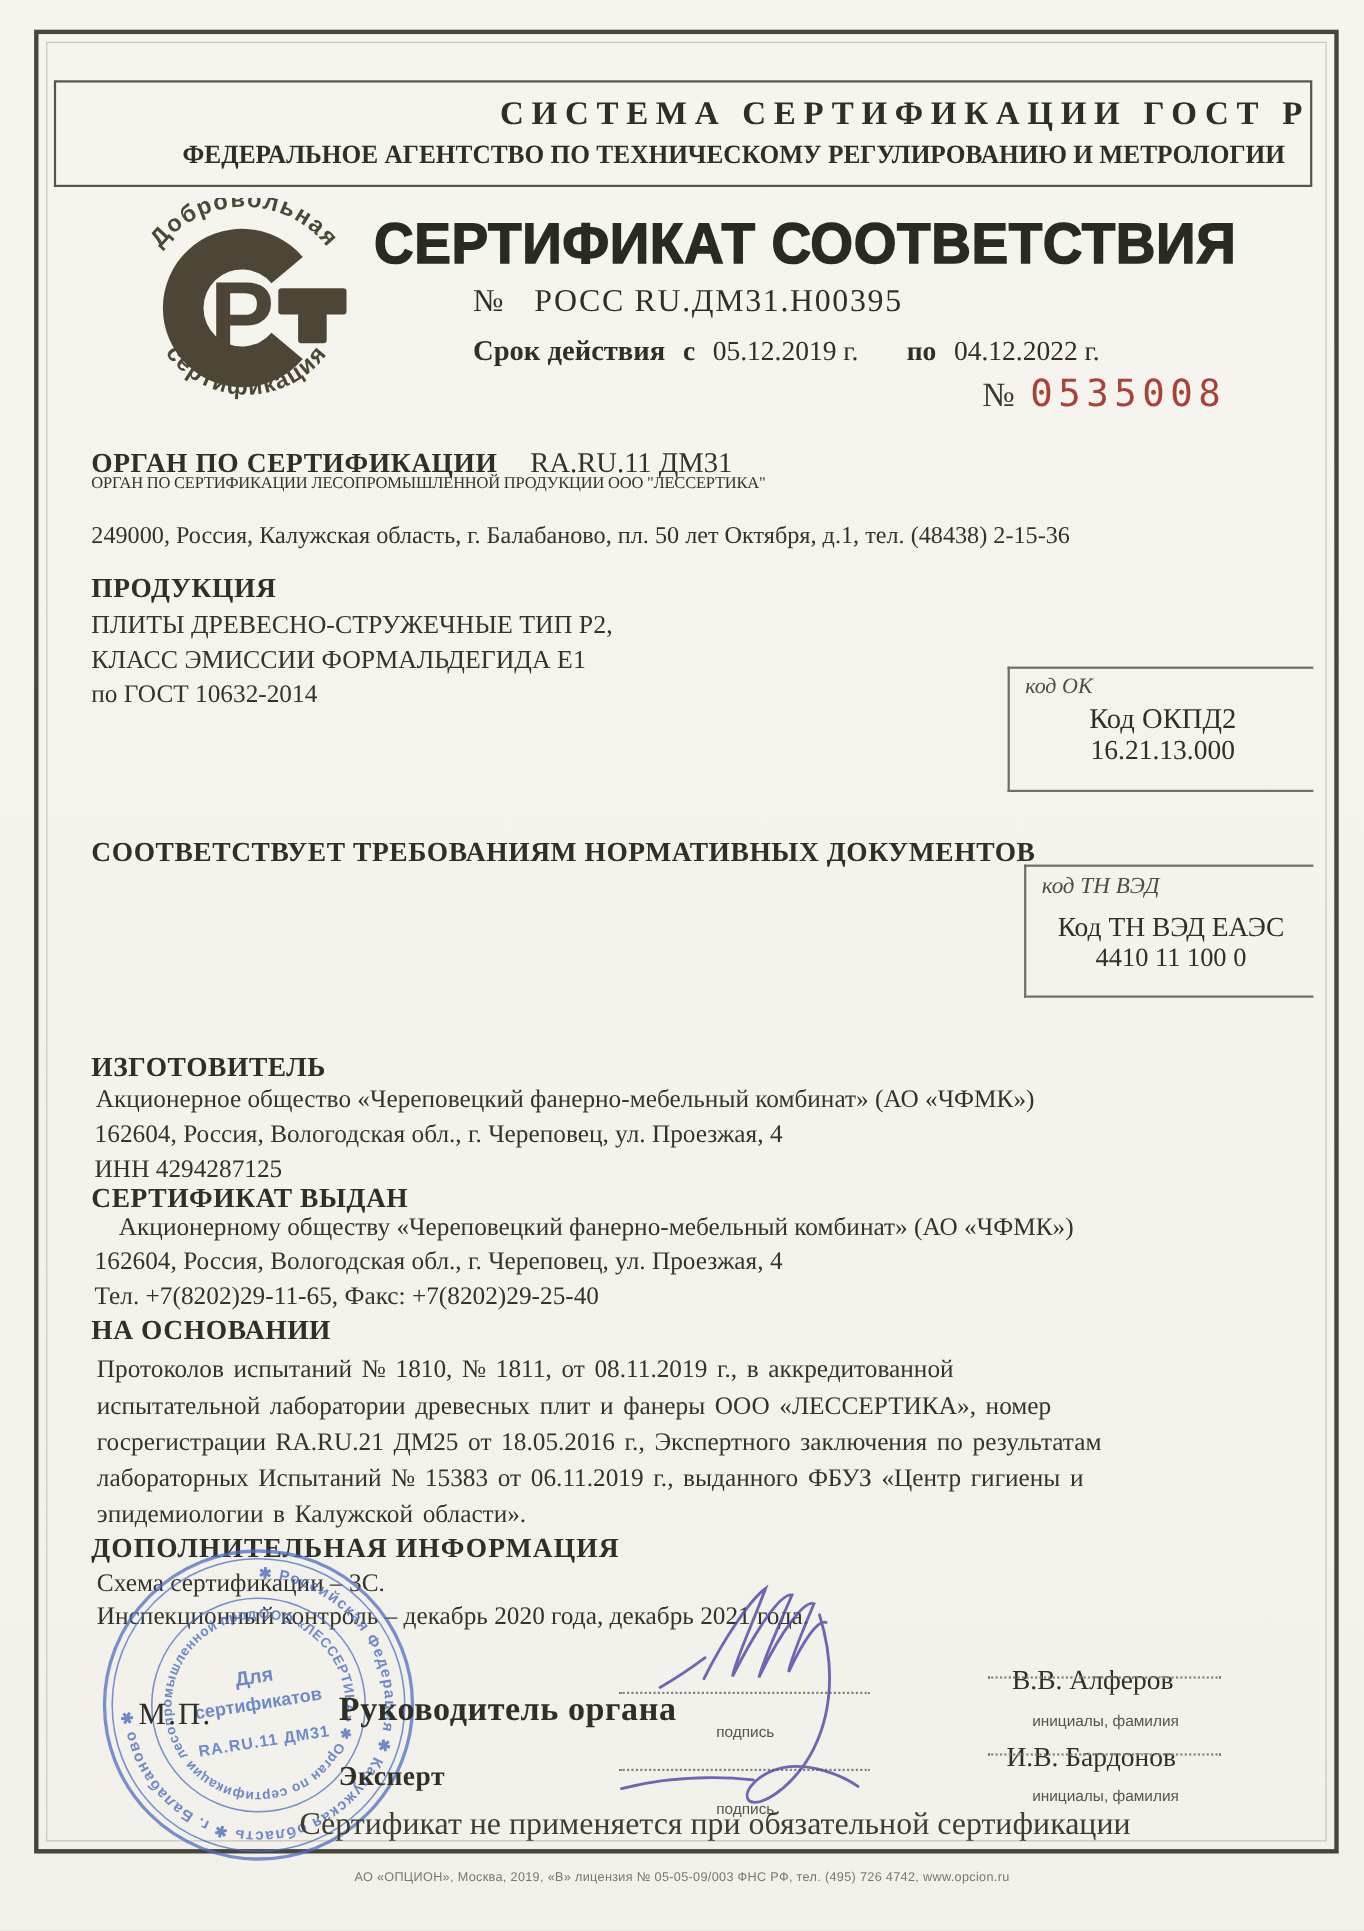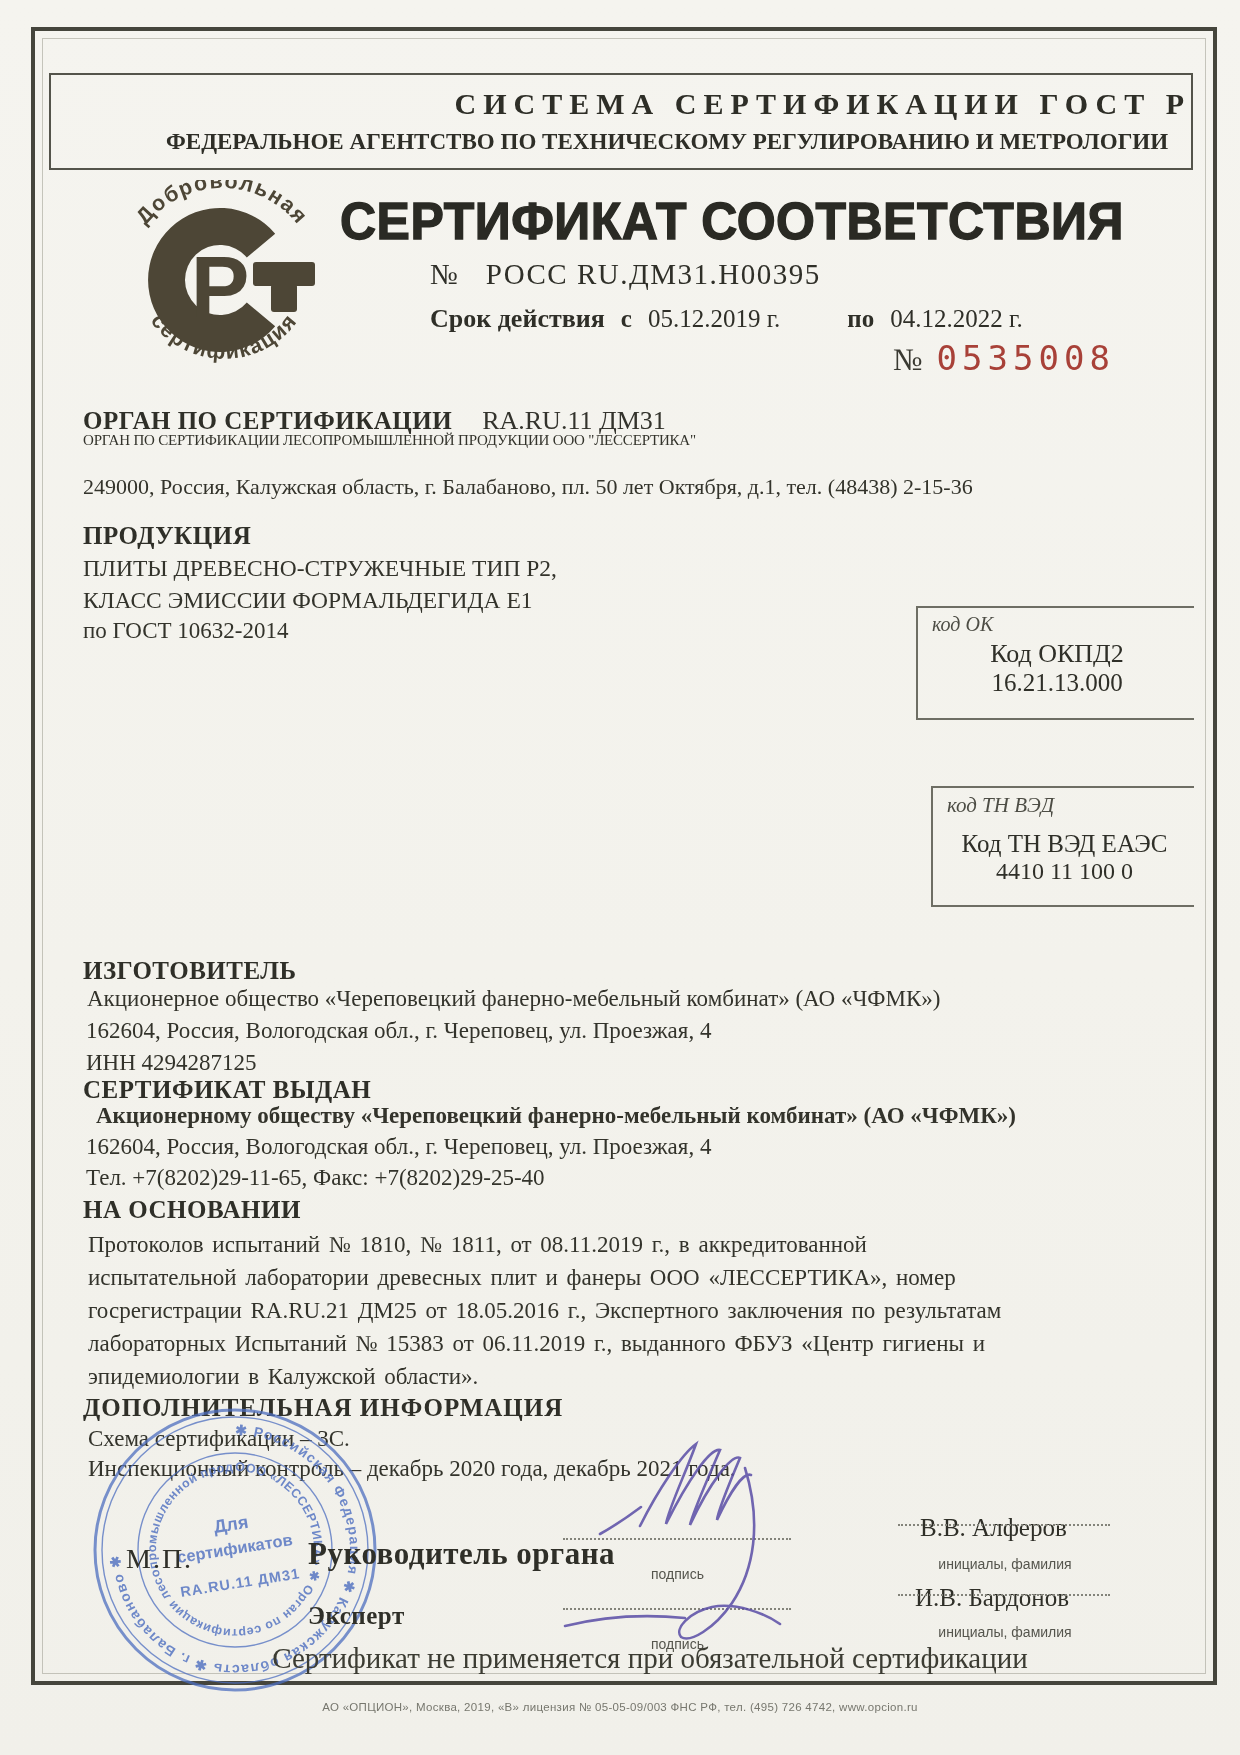--- a/index.html
+++ b/index.html
@@ -18,21 +18,21 @@
   .t{position:absolute; white-space:nowrap;}
   .title{left:340px; top:191px; font-family:"Liberation Sans",sans-serif;
     font-size:50px; font-weight:bold; letter-spacing:0.5px; color:#2a2a24;
     -webkit-text-stroke:1.3px #2a2a24; transform:scaleY(1.04); transform-origin:top left;}
   .numline{left:430px; top:258px; font-size:29px; display:flex; gap:28px; color:#2f2f28;}
   .numline .val{letter-spacing:1.5px;}
   .validity{left:430px; top:304px; font-size:24px; display:flex; align-items:baseline; color:#2f2f28;}
   .validity .lab{font-weight:bold; font-size:26px;}
   .validity .prep{font-weight:bold; font-size:25px; margin-left:16px;}
   .validity .date{margin-left:16px; font-size:25px;}
-  .validity .prep2{font-weight:bold; font-size:25px; margin-left:67px;}
+  .validity .prep2{font-weight:bold; font-size:25px; margin-left:44px;}
   .blank-num{left:893px; top:338px; display:flex; align-items:baseline; gap:14px;}
   .blank-num .nsign{font-size:31px; color:#3a3a32;}
   .blank-num .digits{font-family:"DejaVu Sans Mono",monospace; font-size:34px;
     letter-spacing:5px; color:#a84138; font-weight:normal;}
   .sec{font-size:25px; font-weight:bold; letter-spacing:.5px; color:#2f2f28;}
   .body-t{font-size:23px; color:#33332b;}
   .caps-t{font-size:23.5px; color:#33332b;}
   .code-box{position:absolute; border:2px solid #6e6e64; border-right:none; padding:5px 12px 4px 14px; background:transparent;}
   .code-box .cb-lab{font-size:20px; color:#4d4d45;font-style:italic;}
   .code-box .cb-line{text-align:center; font-size:25px; color:#2f2f28;}
@@ -112,33 +112,34 @@
   <div class="t caps-t" style="left:83px; top:555px;">ПЛИТЫ ДРЕВЕСНО-СТРУЖЕЧНЫЕ  ТИП Р2,</div>
   <div class="t caps-t" style="left:83px; top:587px;">КЛАСС ЭМИССИИ ФОРМАЛЬДЕГИДА Е1</div>
   <div class="t body-t" style="left:83px; top:618px;">по ГОСТ 10632-2014</div>
 
   <div class="code-box" style="left:916px; top:606px; width:250px; height:101px;">
     <div class="cb-lab">код ОК</div>
     <div class="cb-line" style="margin-top:3px; font-size:26px;">Код ОКПД2</div>
     <div class="cb-line">16.21.13.000</div>
   </div>
 
+  <div class="t sec" style="left:83px; top:762px;">СООТВЕТСТВУЕТ ТРЕБОВАНИЯМ НОРМАТИВНЫХ ДОКУМЕНТОВ</div>
   <div class="code-box" style="left:931px; top:786px; width:235px; height:108px;">
     <div class="cb-lab" style="font-size:21px;">код ТН ВЭД</div>
     <div class="cb-line" style="margin-top:12px;">Код ТН ВЭД ЕАЭС</div>
     <div class="cb-line" style="font-size:24px;">4410 11 100 0</div>
   </div>
 
   <div class="t sec" style="left:83px; top:957px;">ИЗГОТОВИТЕЛЬ</div>
   <div class="t body-t" style="left:87px; top:986px;">Акционерное общество «Череповецкий фанерно-мебельный комбинат» (АО «ЧФМК»)</div>
   <div class="t body-t" style="left:86px; top:1018px;">162604, Россия, Вологодская обл., г. Череповец, ул. Проезжая, 4</div>
   <div class="t body-t" style="left:86px; top:1050px;">ИНН 4294287125</div>
 
   <div class="t sec" style="left:83px; top:1076px;">СЕРТИФИКАТ ВЫДАН</div>
-  <div class="t body-t" style="left:96px; top:1103px;font-weight:bold;">Акционерному обществу «Череповецкий фанерно-мебельный комбинат» (АО «ЧФМК»)</div>
+  <div class="t body-t" style="left:108px; top:1103px;">Акционерному обществу «Череповецкий фанерно-мебельный комбинат» (АО «ЧФМК»)</div>
   <div class="t body-t" style="left:86px; top:1134px;">162604, Россия, Вологодская обл., г. Череповец, ул. Проезжая, 4</div>
   <div class="t body-t" style="left:86px; top:1165px;">Тел. +7(8202)29-11-65,  Факс: +7(8202)29-25-40</div>
 
   <div class="t sec" style="left:83px; top:1196px;">НА ОСНОВАНИИ</div>
   <div class="basis-par">
     <div>Протоколов испытаний  № 1810, № 1811, от 08.11.2019 г.,  в аккредитованной</div>
     <div>испытательной лаборатории древесных плит и фанеры ООО «ЛЕССЕРТИКА», номер</div>
     <div>госрегистрации RA.RU.21 ДМ25 от 18.05.2016 г., Экспертного заключения по результатам</div>
     <div>лабораторных Испытаний № 15383 от 06.11.2019 г., выданного ФБУЗ «Центр гигиены и</div>
     <div>эпидемиологии в Калужской области».</div>

